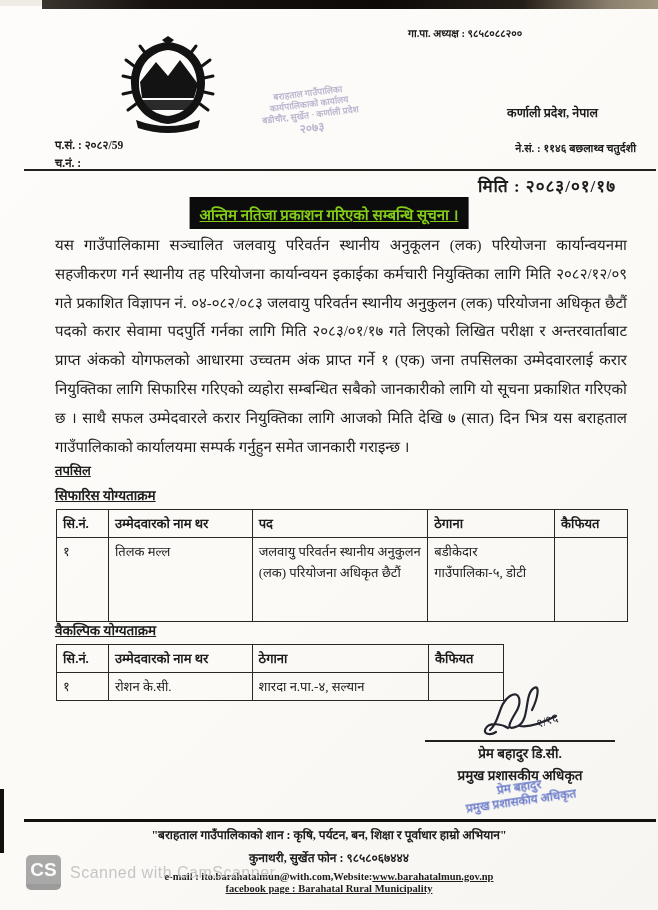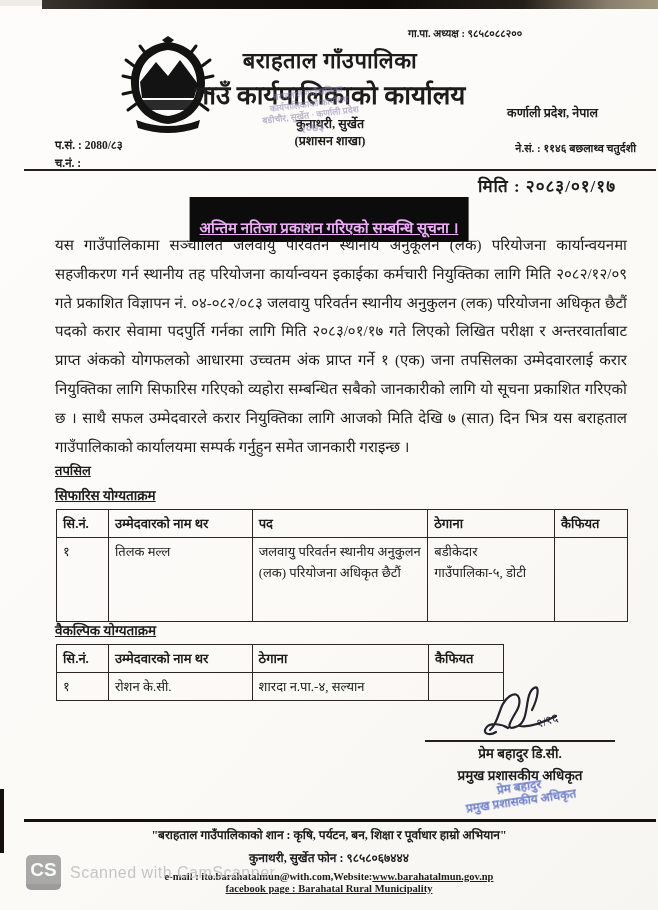--- a/index.html
+++ b/index.html
@@ -25,22 +25,22 @@
   .hdr-stamp{position:absolute;left:215px;top:88px;width:190px;text-align:center;
     color:#8d7fae;opacity:.55;transform:rotate(-7deg);font-size:9px;line-height:11px;font-weight:bold;pointer-events:none;}
   .hdr-stamp .yr{font-size:12px;margin-top:2px;}
   .contacts{position:absolute;right:20px;top:26px;width:230px;font-size:10.5px;font-weight:bold;line-height:16px;}
   .province{position:absolute;right:60px;top:104px;font-size:12.5px;font-weight:bold;}
   .refs-left{position:absolute;left:55px;top:136px;font-size:11.5px;font-weight:bold;line-height:18px;}
   .ns-right{position:absolute;right:22px;top:140px;font-size:11px;font-weight:bold;margin-left:10px;}
   .hrule{position:absolute;left:24px;top:169px;width:632px;height:2px;background:#23201d;}
   .date-line{position:absolute;right:42px;top:174px;font-size:17px;font-weight:bold;letter-spacing:1px;}
   .notice-title{position:absolute;left:50%;top:197px;transform:translateX(-50%);
-    background:#0c0c0c;color:#f0abfc;font-size:15px;font-weight:bold;
-    padding:20px 10px 5px 10px;text-decoration:underline;white-space:nowrap;}
+    background:#0c0c0c;color:#84cc16;font-size:15px;font-weight:bold;
+    padding:7px 10px 5px 10px;text-decoration:underline;white-space:nowrap;}
   
   .body-par{position:absolute;left:55px;top:231px;width:572px;
     font-size:15px;line-height:28.8px;text-align:justify;font-weight:500;}
   .tapasil{position:absolute;left:55px;top:461px;font-size:13px;font-weight:bold;text-decoration:underline;}
   .h-reco{position:absolute;left:55px;top:486px;font-size:13.5px;font-weight:bold;text-decoration:underline;}
   .h-alt{position:absolute;left:55px;top:621px;font-size:13.5px;font-weight:bold;text-decoration:underline;}
   table{border-collapse:collapse;}
   td,th{border:1.6px solid #2a2725;padding:3px 6px;font-size:13px;vertical-align:top;text-align:left;line-height:21px;}
   th{font-weight:bold;}
   .tbl1{position:absolute;left:56px;top:509px;width:572px;}
@@ -93,41 +93,35 @@
             <line x1="72" y1="18" x2="78" y2="10"></line>
         </g>
         <path d="M44 4 L50 0 L56 4 L50 9 Z"></path>
         <path d="M22 46 L38 26 L50 40 L62 24 L80 48 L76 62 L24 62 Z"></path>
         <path d="M24 64 L76 64 L72 74 L28 74 Z" opacity=".9"></path>
         <path d="M18 84 Q50 96 82 84 L80 92 Q50 102 20 92 Z"></path>
       </g>
     </svg>
   </div>
 
-  <div class="hc">
-    <div class="org-name">बराहताल गाँउपालिका</div>
-    <div class="office-name">गाउँ कार्यपालिकाको कार्यालय</div>
-    <div class="addr-line">कुनाथरी, सुर्खेत</div>
-    <div class="branch-line">(प्रशासन शाखा)</div>
-  </div>
 
   <div class="hdr-stamp">
     <div>बराहताल गाउँपालिका</div>
     <div>कार्यपालिकाको कार्यालय</div>
     <div>बडीचौर, सुर्खेत · कर्णाली प्रदेश</div>
     <div class="yr">२०७३</div>
   </div>
 
   <div class="contacts">
     <div>गा.पा. अध्यक्ष : ९८५८०८८२००</div>
   </div>
   <div class="province">कर्णाली प्रदेश, नेपाल</div>
 
   <div class="refs-left">
-    <div>प.सं. : 2080/८३</div>
+    <div>प.सं. : २०८२/59</div>
     <div>च.नं. :</div>
   </div>
   <div class="ns-right">ने.सं. : ११४६ बछलाथ्व चतुर्दशी</div>
   <div class="hrule"></div>
 
   <div class="date-line">मिति : २०८३/०१/१७</div>
 
   <div class="notice-title">अन्तिम नतिजा प्रकाशन गरिएको सम्बन्धि सूचना ।</div>
 
   <div class="body-par">यस गाउँपालिकामा सञ्चालित जलवायु परिवर्तन स्थानीय अनुकूलन (लक) परियोजना कार्यान्वयनमा सहजीकरण गर्न स्थानीय तह परियोजना कार्यान्वयन इकाईका कर्मचारी नियुक्तिका लागि मिति २०८२/१२/०९ गते प्रकाशित विज्ञापन नं. ०४-०८२/०८३ जलवायु परिवर्तन स्थानीय अनुकुलन (लक) परियोजना अधिकृत छैटौं पदको करार सेवामा पदपुर्ति गर्नका लागि मिति २०८३/०१/१७ गते लिएको लिखित परीक्षा र अन्तरवार्ताबाट प्राप्त अंकको योगफलको आधारमा उच्चतम अंक प्राप्त गर्ने १ (एक) जना तपसिलका उम्मेदवारलाई करार नियुक्तिका लागि सिफारिस गरिएको व्यहोरा सम्बन्धित सबैको जानकारीको लागि यो सूचना प्रकाशित गरिएको छ ।  साथै सफल उम्मेदवारले करार नियुक्तिका लागि आजको मिति देखि ७ (सात) दिन भित्र यस बराहताल गाउँपालिकाको कार्यालयमा सम्पर्क गर्नुहुन समेत जानकारी गराइन्छ ।</div>

